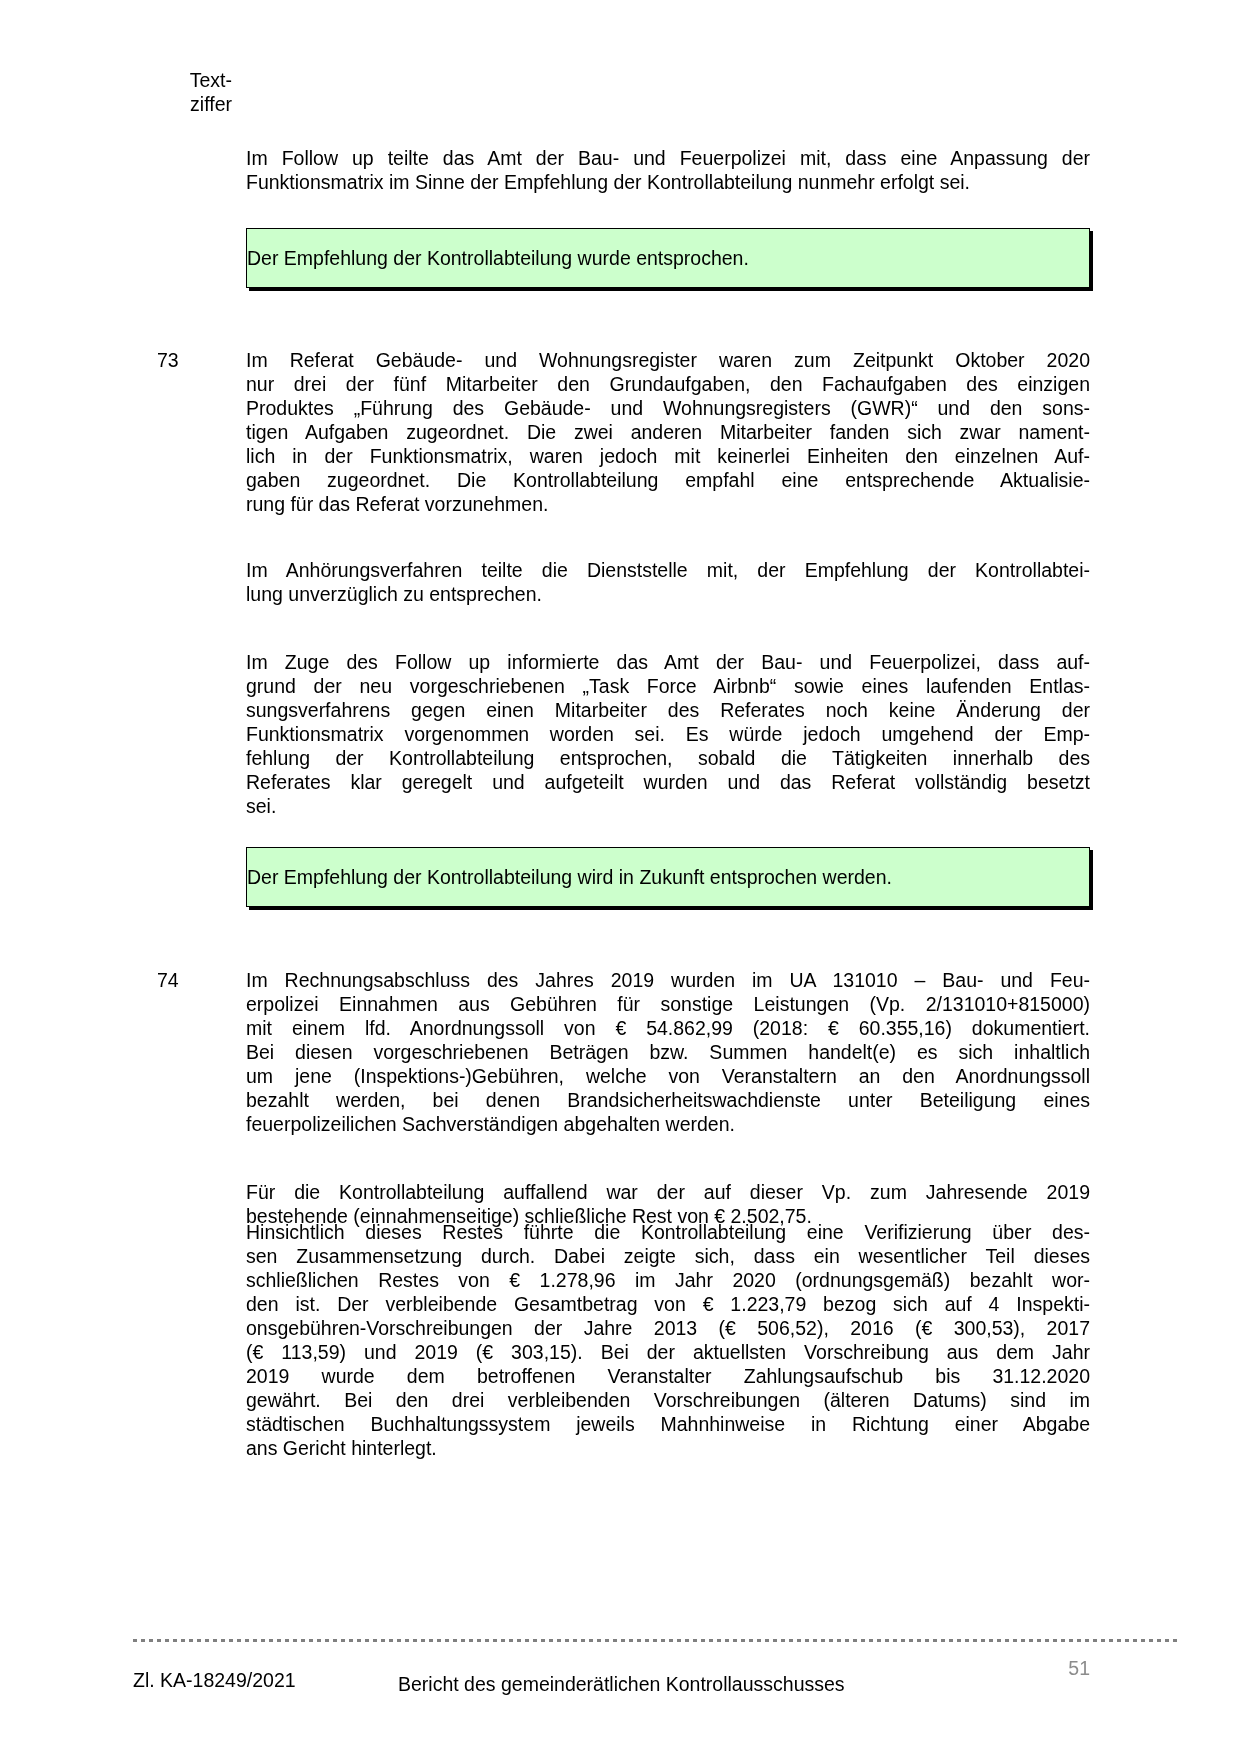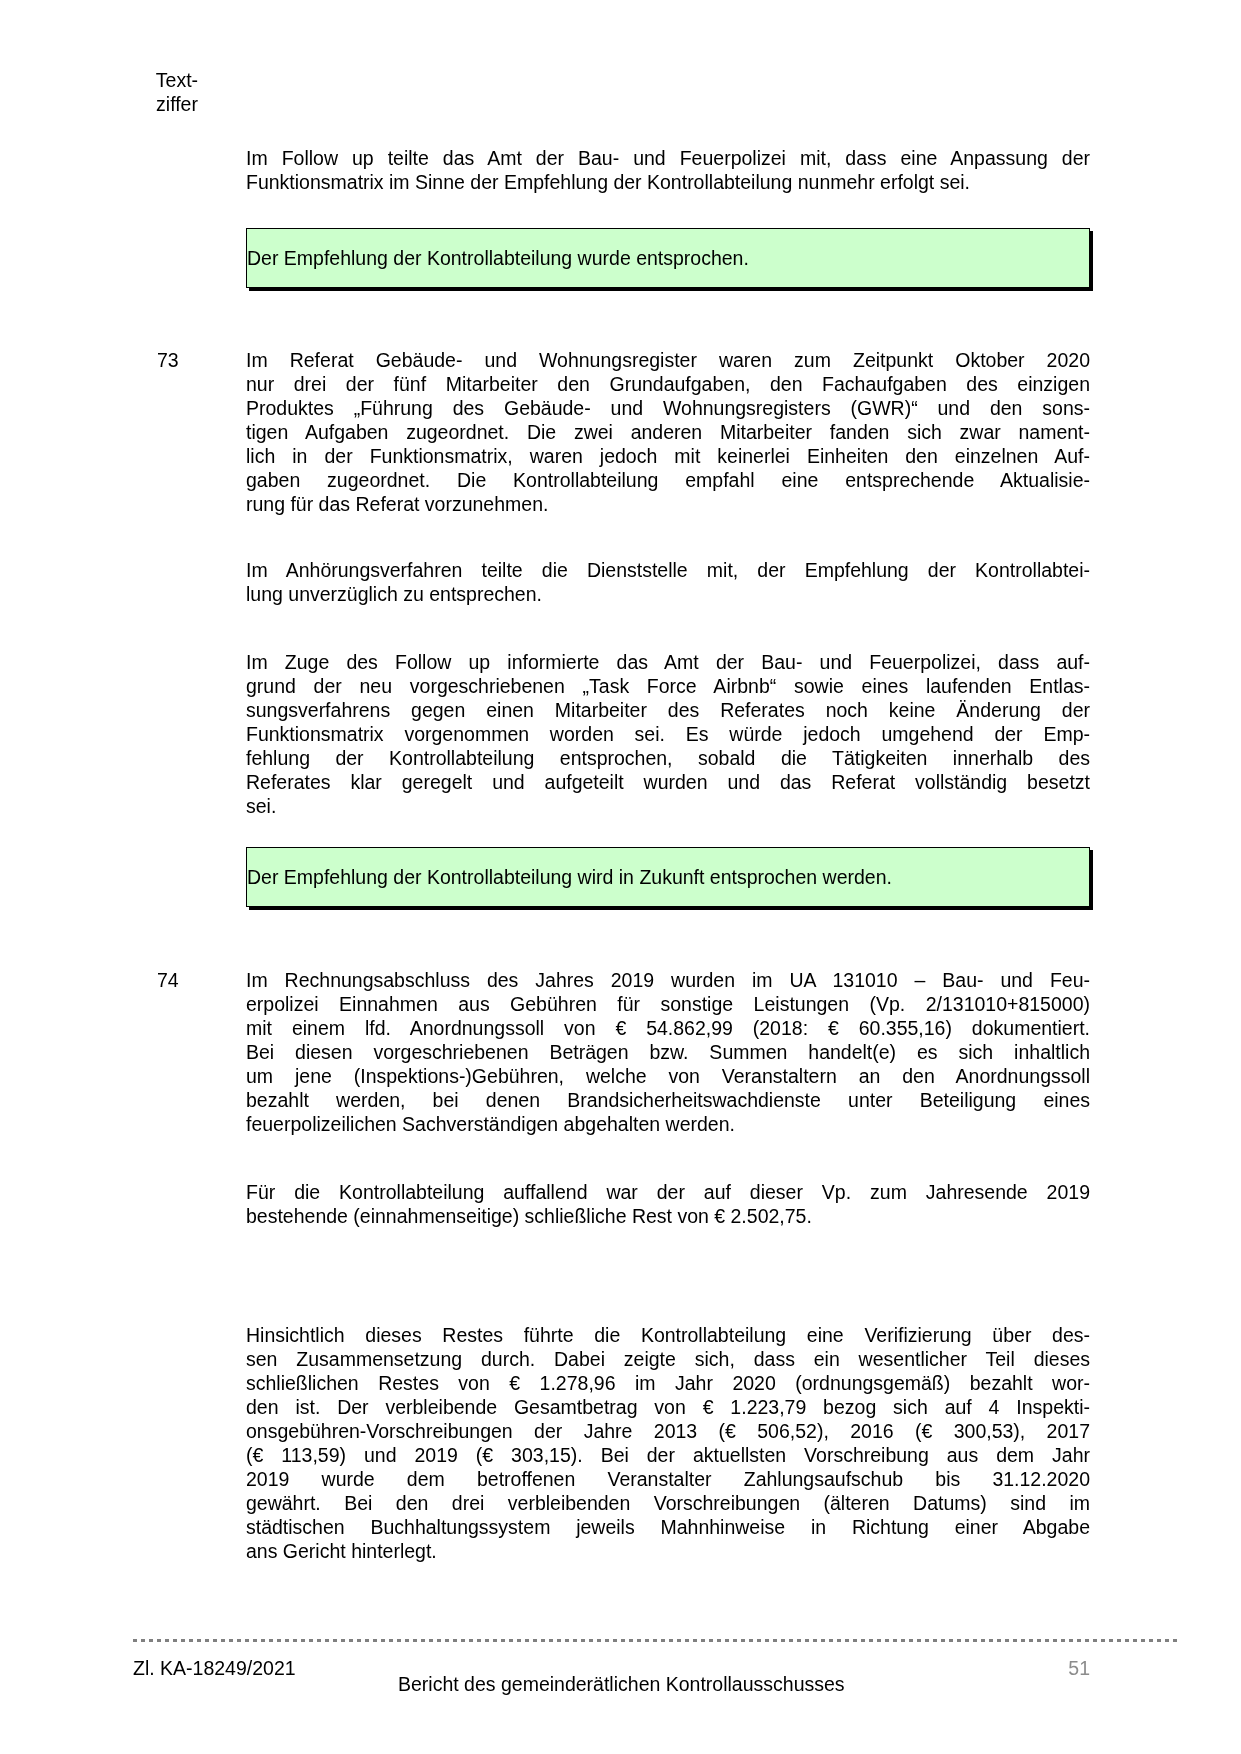--- a/index.html
+++ b/index.html
@@ -16,21 +16,21 @@
     font-family: "Liberation Sans", "DejaVu Sans", sans-serif;
     font-size: 19.5px;
     line-height: 24px;
     color: #000000;
     overflow: hidden;
   }
   .abs { position: absolute; }
 
   .margin-label {
     left: 122px; top: 68px; width: 110px;
-    text-align: center;
+    text-align: right;
   }
   .para-number { left: 157px; width: 60px; }
 
   .body-col { left: 246px; width: 844px; }
 
   .para .pline {
     text-align: justify;
     text-align-last: justify;
     height: 24px;
     overflow: hidden;
@@ -50,21 +50,21 @@
 
   .dashed-line {
     left: 133px; top: 1639px; width: 1047px; height: 3px;
     background: repeating-linear-gradient(90deg,
       var(--dash, #808080) 0 4px, transparent 4px 8px);
   }
 
   .footer {
     left: 133px; top: 1656px; width: 957px; height: 24px;
   }
-  .footer .ref   { position: absolute; left: 0; top: 0; }
+  .footer .ref   { position: absolute; left: 0; top: 12px; }
   .footer .title { position: absolute; left: 265px; top: 16px; }
   .footer .pagenum {
     position: absolute; right: 0; top: 0;
     color: var(--pagenum, #8c8c8c);
   }
 </style>
 </head>
 <body>
 
 <div class="page" style="--box-bg: #ccffcc; --box-border: #000000; --pagenum: #8c8c8c; --dash: #808080; color: rgb(0, 0, 0);">
@@ -124,21 +124,21 @@
       <div class="pline">um jene (Inspektions-)Gebühren, welche von Veranstaltern an den Anordnungssoll</div>
       <div class="pline">bezahlt werden, bei denen Brandsicherheitswachdienste unter Beteiligung eines</div>
       <div class="pline last">feuerpolizeilichen Sachverständigen abgehalten werden.</div>
     </div>
 
   <div class="abs body-col para" style="top:1180px">
       <div class="pline">Für die Kontrollabteilung auffallend war der auf dieser Vp. zum Jahresende 2019</div>
       <div class="pline last">bestehende (einnahmenseitige) schließliche Rest von € 2.502,75.</div>
     </div>
 
-  <div class="abs body-col para" style="top:1323px">
+  <div class="abs body-col para" style="top:1220px">
       <div class="pline">Hinsichtlich dieses Restes führte die Kontrollabteilung eine Verifizierung über des-</div>
       <div class="pline">sen Zusammensetzung durch. Dabei zeigte sich, dass ein wesentlicher Teil dieses</div>
       <div class="pline">schließlichen Restes von € 1.278,96 im Jahr 2020 (ordnungsgemäß) bezahlt wor-</div>
       <div class="pline">den ist. Der verbleibende Gesamtbetrag von € 1.223,79 bezog sich auf 4 Inspekti-</div>
       <div class="pline">onsgebühren-Vorschreibungen der Jahre 2013 (€ 506,52), 2016 (€ 300,53), 2017</div>
       <div class="pline">(€ 113,59) und 2019 (€ 303,15). Bei der aktuellsten Vorschreibung aus dem Jahr</div>
       <div class="pline">2019 wurde dem betroffenen Veranstalter Zahlungsaufschub bis 31.12.2020</div>
       <div class="pline">gewährt. Bei den drei verbleibenden Vorschreibungen (älteren Datums) sind im</div>
       <div class="pline">städtischen Buchhaltungssystem jeweils Mahnhinweise in Richtung einer Abgabe</div>
       <div class="pline last">ans Gericht hinterlegt.</div>

